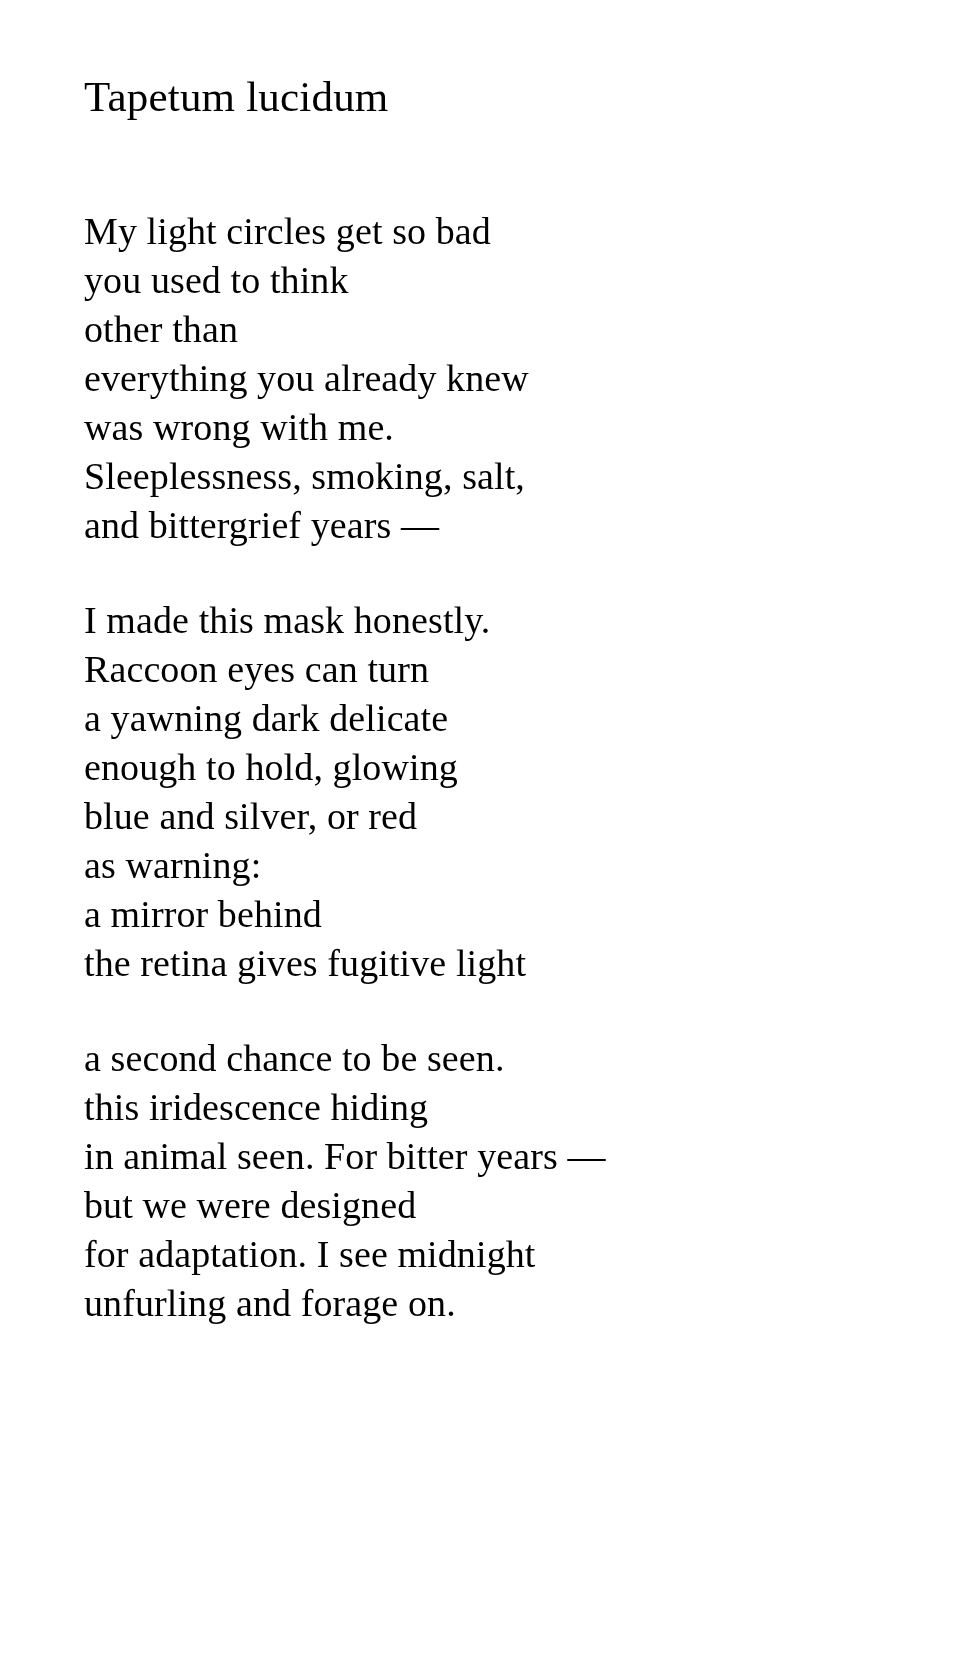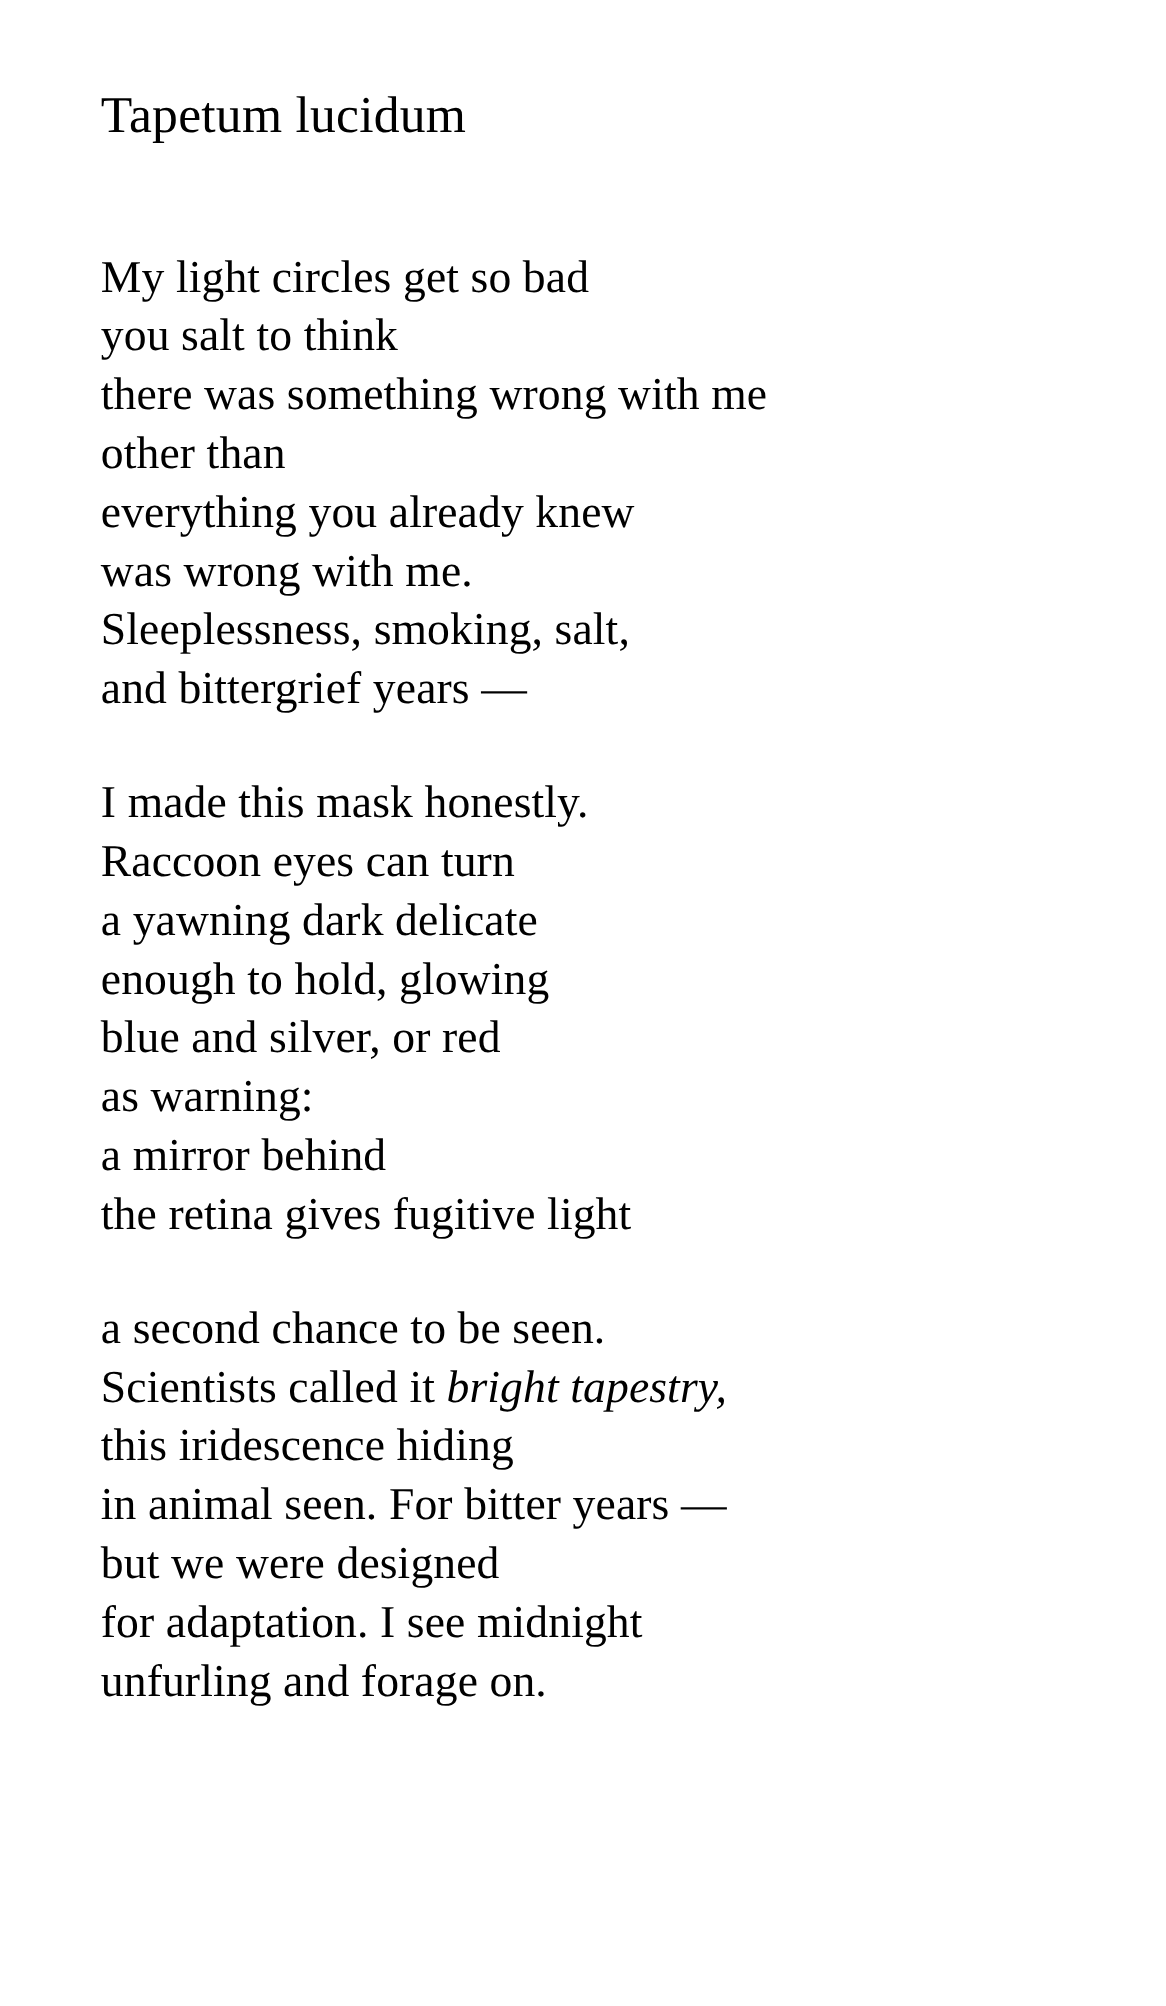--- a/index.html
+++ b/index.html
@@ -49,43 +49,41 @@
 <body>
 
 <div class="page">
 
   <h1 class="poem-title">Tapetum lucidum</h1>
 
   <div class="stanzas">
 
     <div class="stanza">
       <div class="line">My light circles get so bad</div>
-      <div class="line">you salt to think</div>
-      <div class="line">there was something wrong with me</div>
+      <div class="line">you used to think</div>
       <div class="line">other than</div>
       <div class="line">everything you already knew</div>
       <div class="line">was wrong with me.</div>
       <div class="line">Sleeplessness, smoking, salt,</div>
       <div class="line">and bittergrief years —</div>
     </div>
 
     <div class="stanza">
       <div class="line">I made this mask honestly.</div>
       <div class="line">Raccoon eyes can turn</div>
       <div class="line">a yawning dark delicate</div>
       <div class="line">enough to hold, glowing</div>
       <div class="line">blue and silver, or red</div>
       <div class="line">as warning:</div>
       <div class="line">a mirror behind</div>
       <div class="line">the retina gives fugitive light</div>
     </div>
 
     <div class="stanza">
       <div class="line">a second chance to be seen.</div>
-      <div class="line"><span>Scientists called it </span><span class="em">bright tapestry,</span></div>
       <div class="line">this iridescence hiding</div>
       <div class="line">in animal seen. For bitter years —</div>
       <div class="line">but we were designed</div>
       <div class="line">for adaptation. I see midnight</div>
       <div class="line">unfurling and forage on.</div>
     </div>
 
   </div>
 </div>
 

